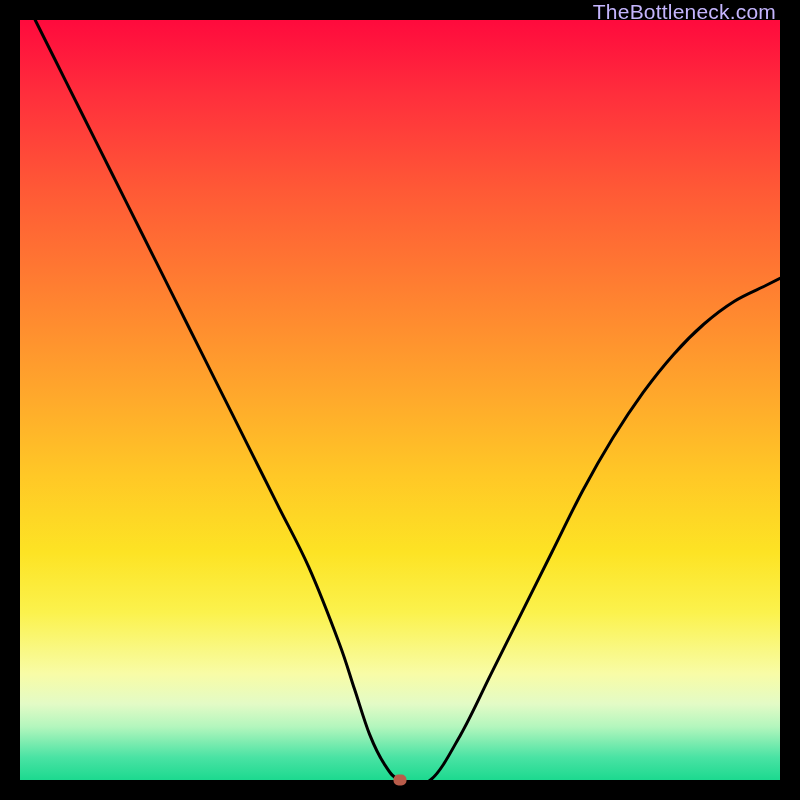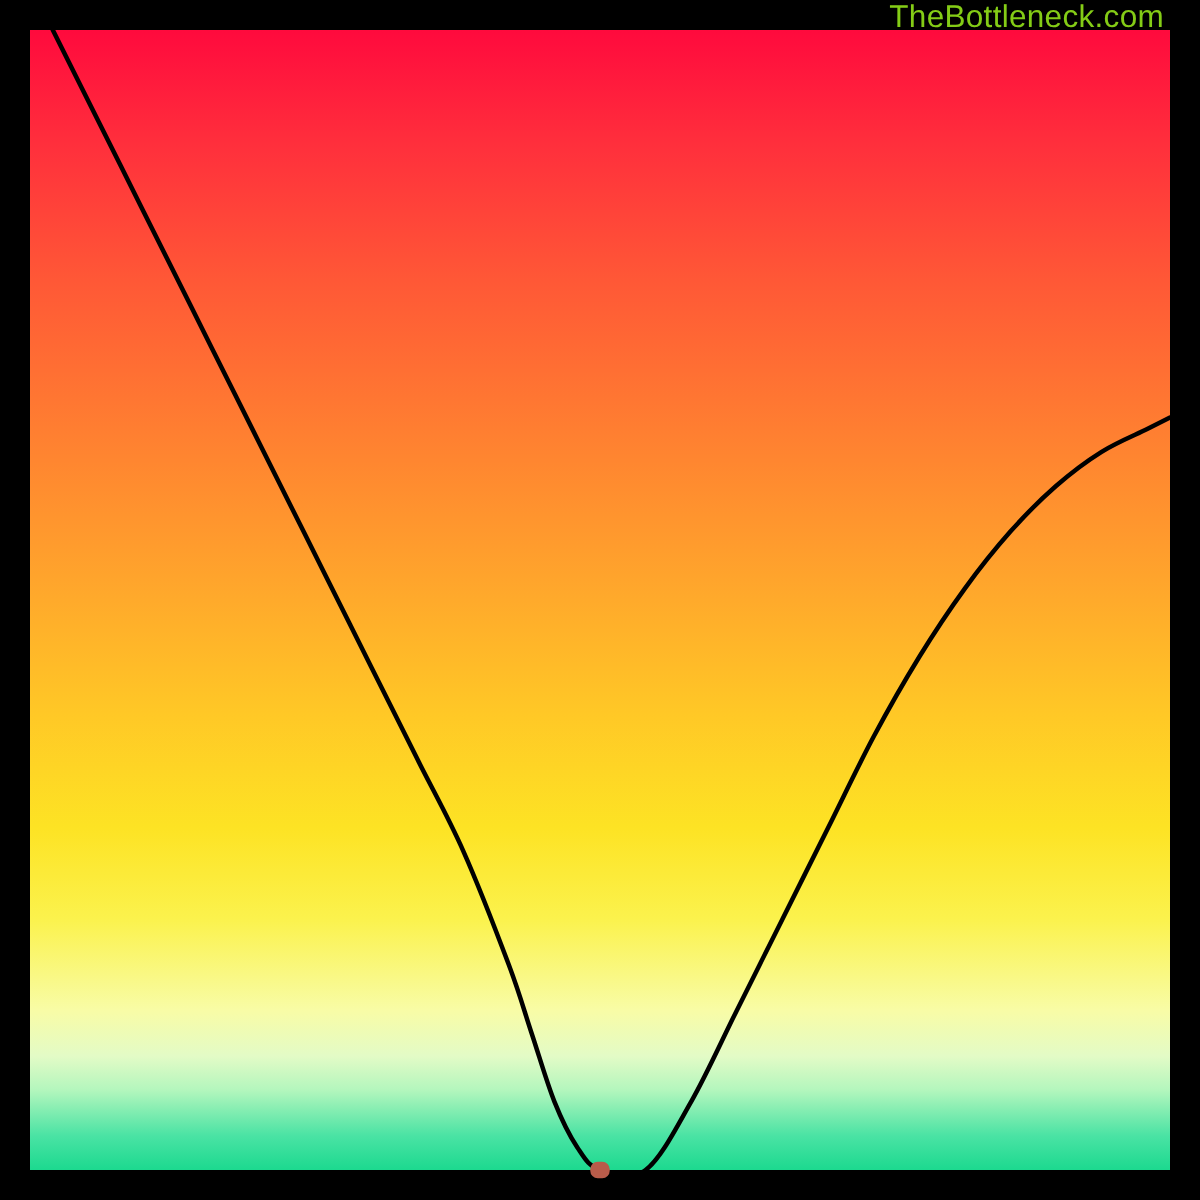--- a/index.html
+++ b/index.html
@@ -37,21 +37,21 @@
       #b3f6bd 93%,
       #7eecb0 95%,
       #4ae3a4 97%,
       #1cd98f 100%
     );
   }
   .watermark {
     position: absolute;
     top: 0px;
     right: 24px;
-    color: #84cc16;
+    color: #c4b5fd;
     font-size: 21px;
     font-weight: 500;
     letter-spacing: 0.2px;
     user-select: none;
     text-decoration: underline;
   }
   svg.curve {
     position: absolute;
     left: 0;
     top: 0;

